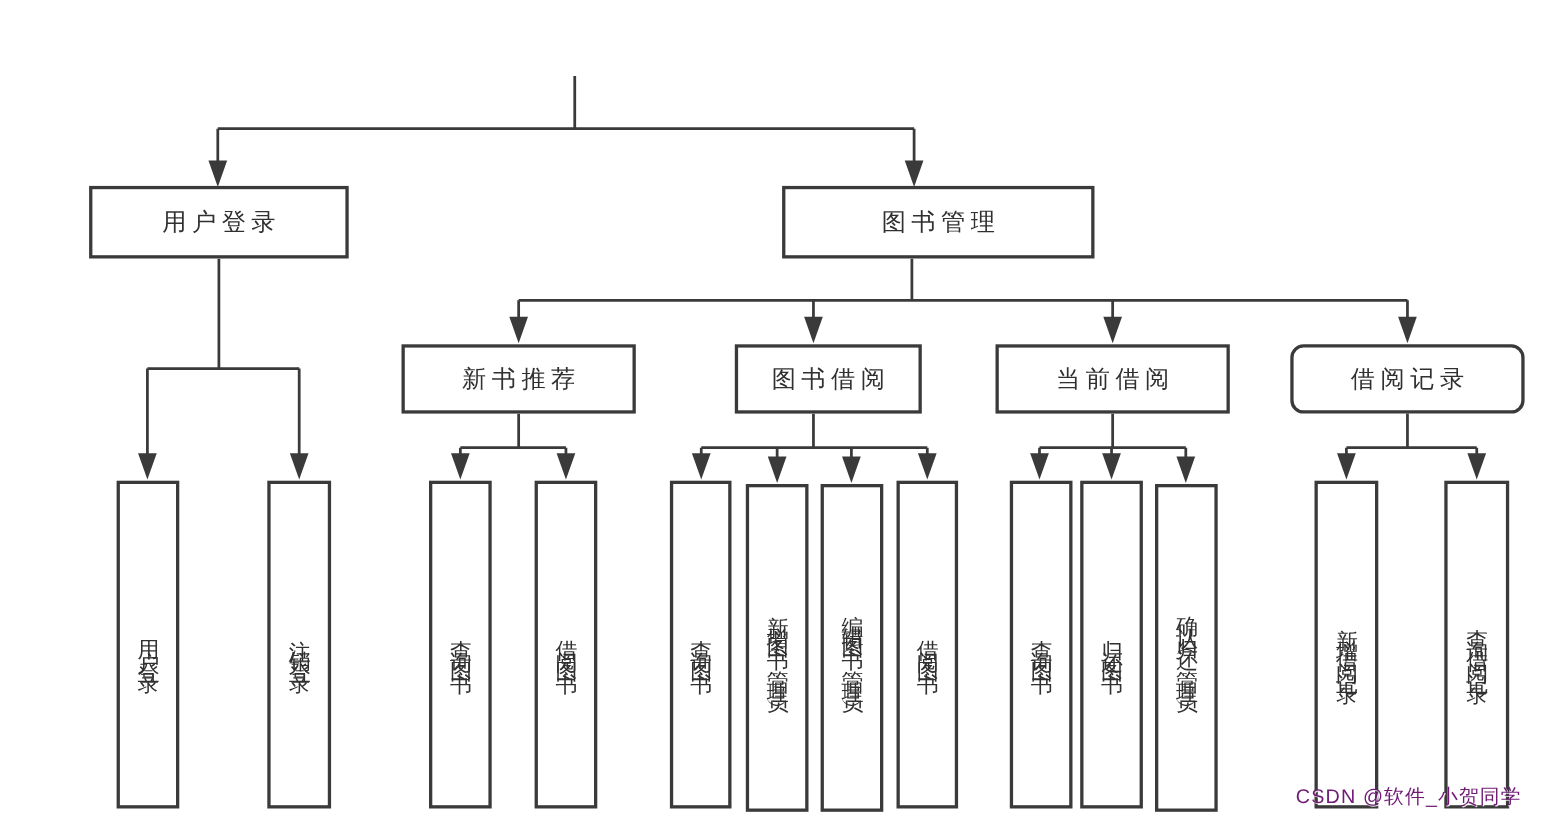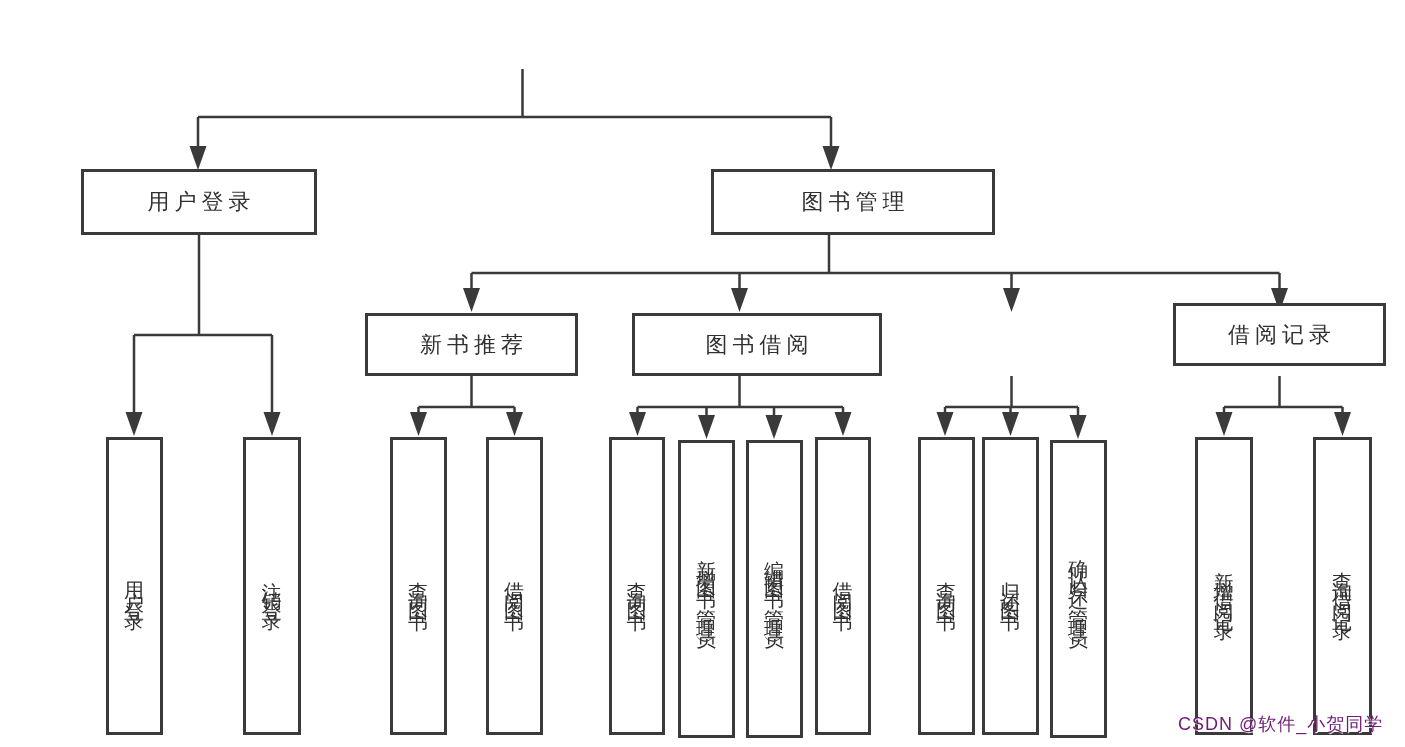--- a/index.html
+++ b/index.html
@@ -103,22 +103,23 @@
       <polygon points="1215.5,412 1232.5,412 1224,436"></polygon>
       <polygon points="1334,412 1351,412 1342.5,436"></polygon>
     </g>
   </svg>
 
 
   <div class="node hnode" style="left:81px;top:169px;width:236px;height:66px;">用户登录</div>
   <div class="node hnode" style="left:711px;top:169px;width:284px;height:66px;">图书管理</div>
 
   <div class="node hnode" style="left:365px;top:313px;width:213px;height:63px;">新书推荐</div>
-  <div class="node hnode" style="left:632px;top:313px;width:250px;height:63px;">图书借阅</div>
-  <div class="node hnode" style="left:1173px;top:303px;width:213px;height:63px;">借阅记录</div>
+  <div class="node hnode" style="left:668px;top:313px;width:170px;height:63px;">图书借阅</div>
+  <div class="node hnode" style="left:905px;top:313px;width:213px;height:63px;">当前借阅</div>
+  <div class="node hnode" style="left:1173px;top:313px;width:213px;height:63px;border-radius:12px;">借阅记录</div>
 
   <div class="node vnode" style="left:106px;top:437px;width:57px;height:298px;">
     <span class="vtext">用户登录</span>
   </div>
   <div class="node vnode" style="left:243px;top:437px;width:58px;height:298px;">
     <span class="vtext">注销登录</span>
   </div>
 
   <div class="node vnode" style="left:390px;top:437px;width:57px;height:298px;">
     <span class="vtext">查询图书</span>

